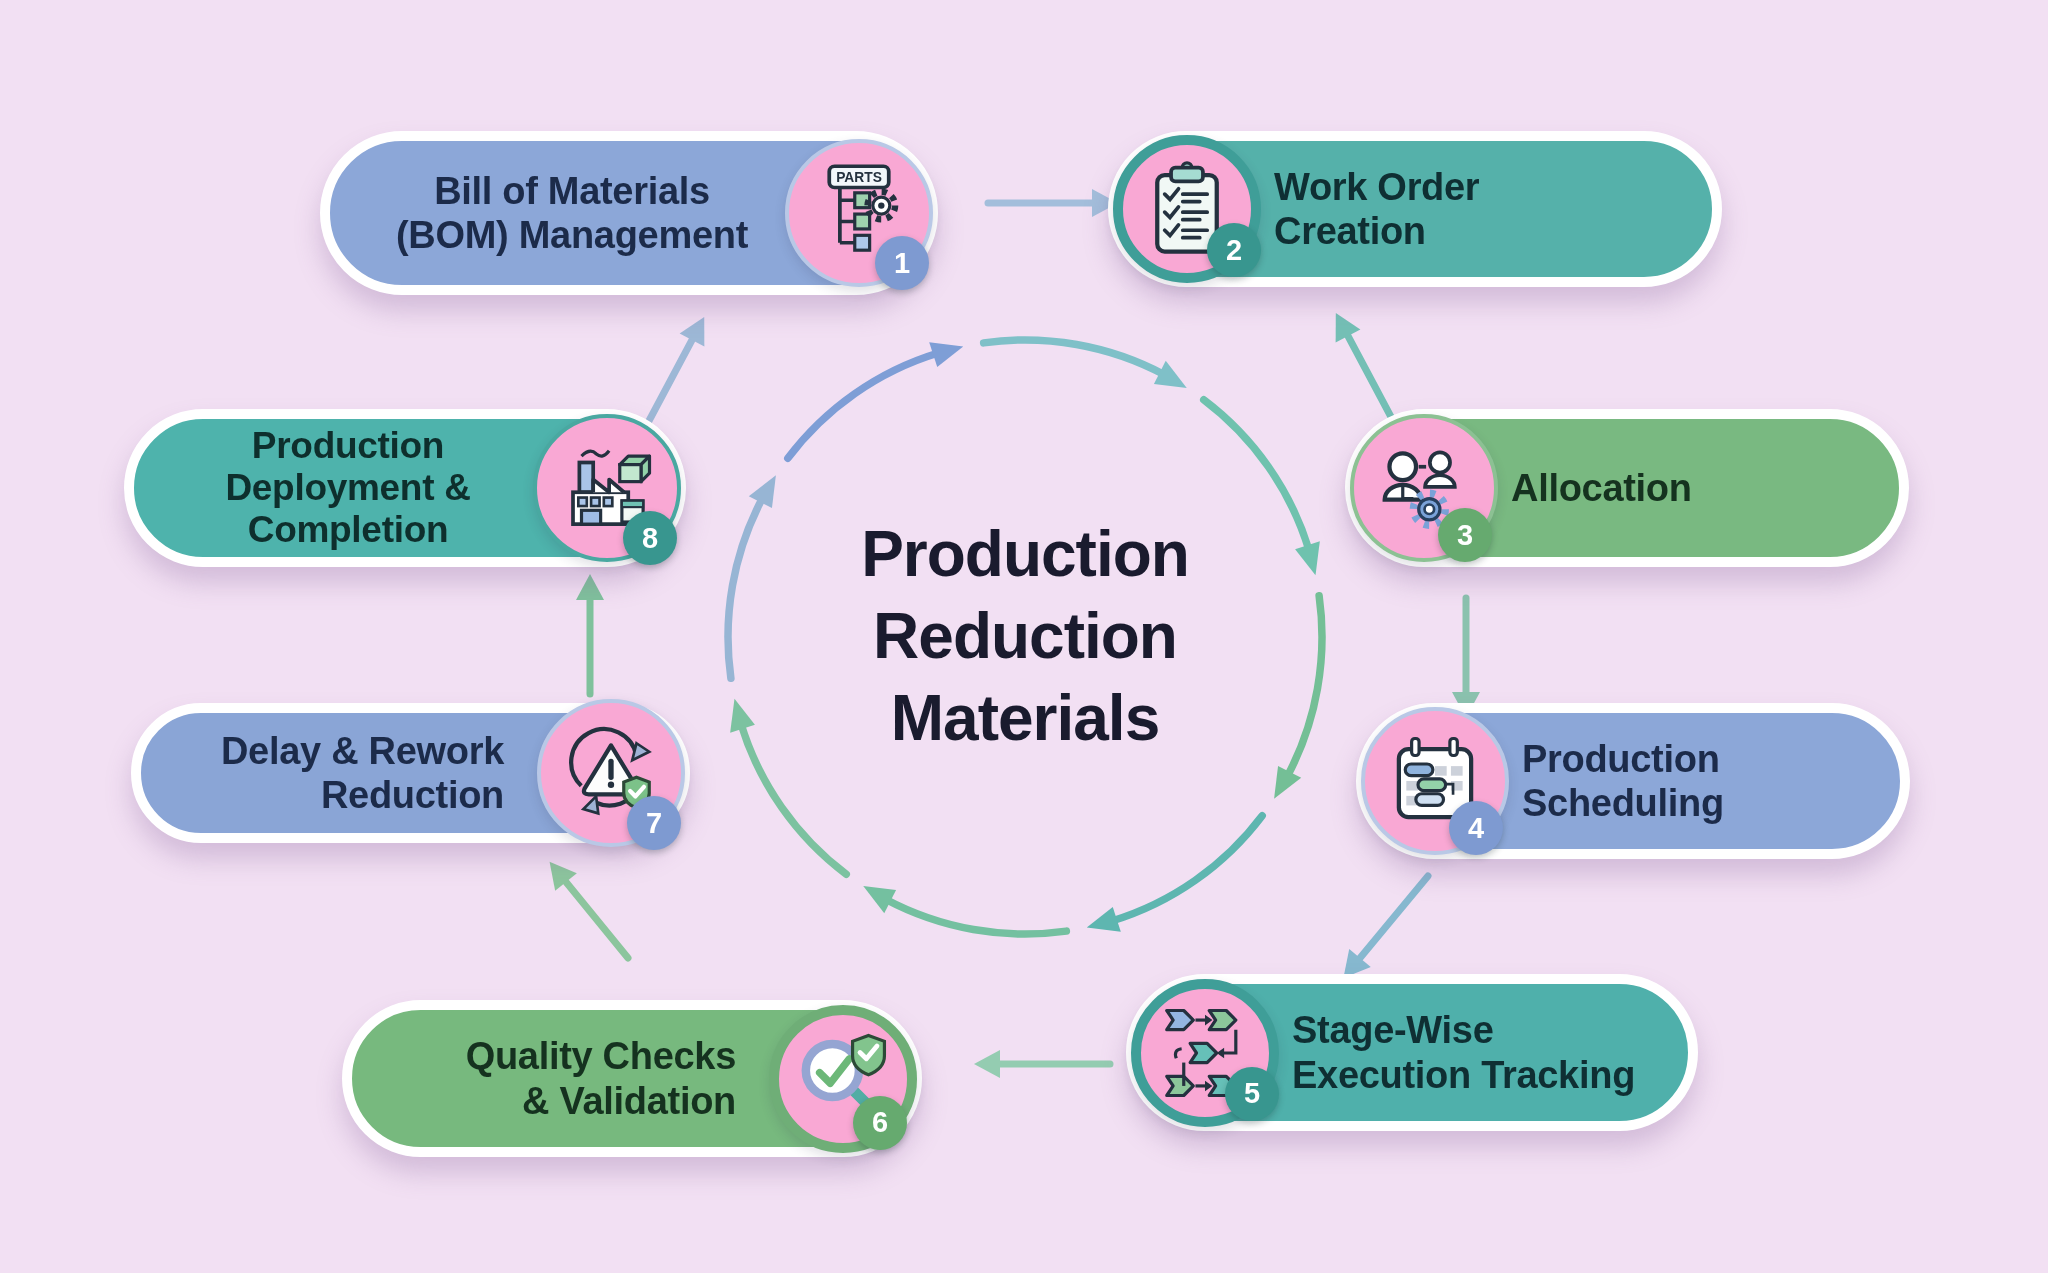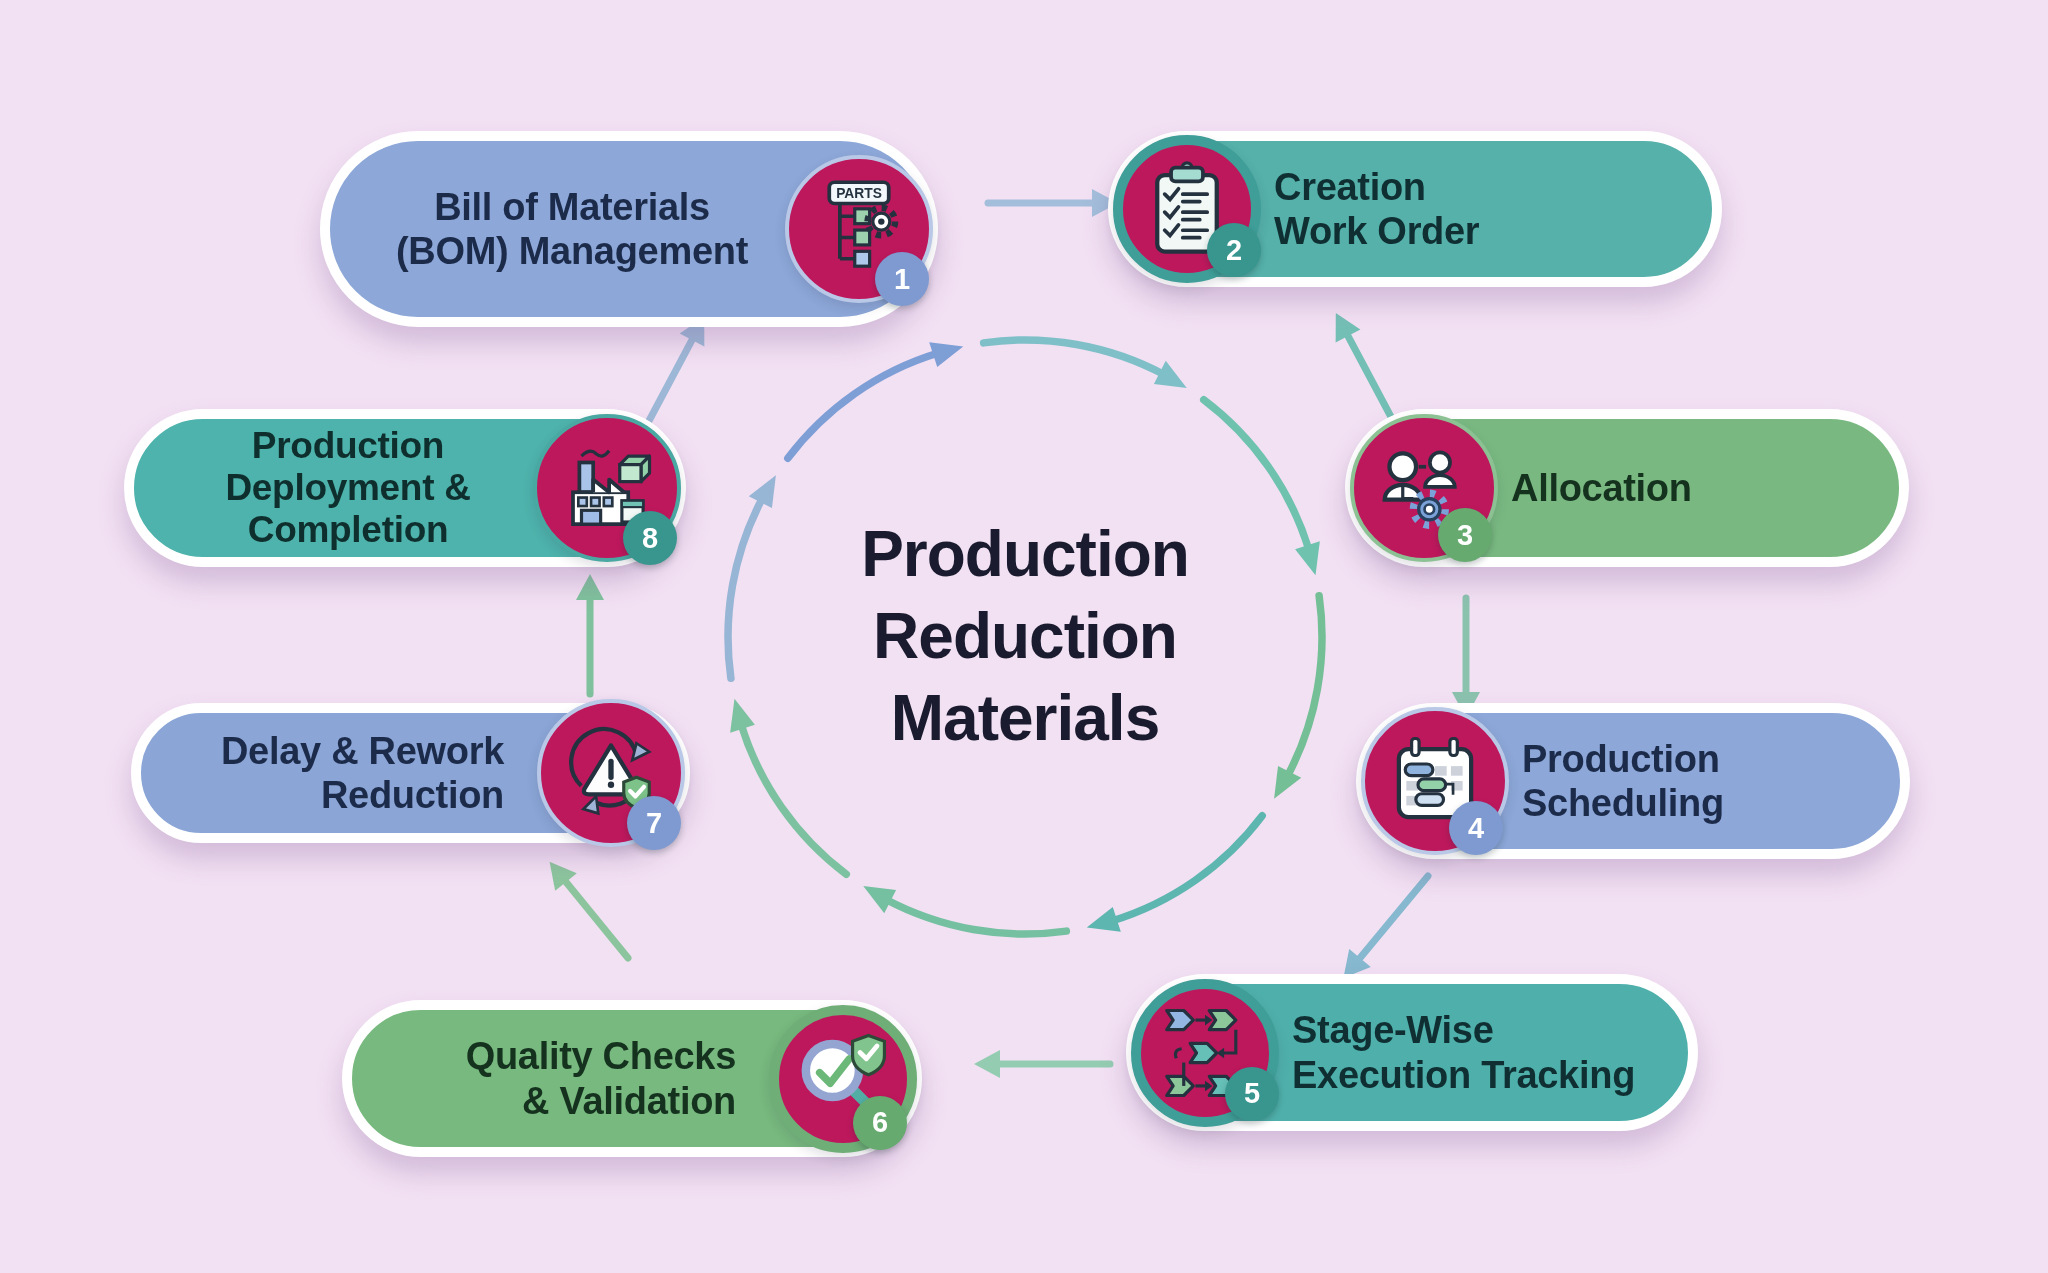--- a/index.html
+++ b/index.html
@@ -10,33 +10,33 @@
          text-align:center;font-size:64px;font-weight:700;color:#1a1b2e;
          line-height:1.28;letter-spacing:-1px;z-index:2;white-space:nowrap;}
   .pill{position:absolute;box-sizing:border-box;border:10px solid #ffffff;border-radius:120px;
         background:var(--pill);box-shadow:0 16px 26px rgba(130,95,150,.28);
         display:flex;align-items:center;z-index:3;}
   .pill-text{flex:1;font-weight:700;font-size:38px;line-height:1.17;letter-spacing:-.3px;
              color:var(--text);z-index:2;}
   .pill-text span{display:block;}
   .icon-right .pill-text{margin-right:150px;padding-left:36px;}
   .icon-left  .pill-text{margin-left:156px;padding-right:14px;text-align:left;}
-  #pill-1{left:320px;top:131px;width:618px;height:196px;}
+  #pill-1{left:320px;top:131px;width:618px;height:164px;}
   #pill-2{left:1108px;top:131px;width:614px;height:156px;}
   #pill-3{left:1345px;top:409px;width:564px;height:158px;}
   #pill-4{left:1356px;top:703px;width:554px;height:156px;}
   #pill-5{left:1126px;top:974px;width:572px;height:157px;}
   #pill-6{left:342px;top:974px;width:580px;height:157px;margin-top:26px;}
   #pill-7{left:131px;top:703px;width:559px;height:140px;}
   #pill-8{left:124px;top:409px;width:562px;height:158px;}
   #pill-1 .pill-text,#pill-8 .pill-text{text-align:center;}
   #pill-6 .pill-text,#pill-7 .pill-text{text-align:right;padding-right:26px;}
   #pill-8 .pill-text{font-size:37px;line-height:1.13;}
   .icon-circle{position:absolute;top:50%;transform:translateY(-50%);width:148px;height:148px;
-               box-sizing:border-box;background:#be185d;border-radius:50%;
+               box-sizing:border-box;background:#f9a8d4;border-radius:50%;
                display:flex;align-items:center;justify-content:center;
                border:4px solid var(--ring);box-shadow:0 5px 12px rgba(40,40,70,.14);}
   .icon-left  .icon-circle{left:-5px;}
   .icon-right .icon-circle{right:-5px;}
   .thick .icon-circle{border-width:10px;}
   .icon{width:102px;height:102px;}
   .badge{position:absolute;width:54px;height:54px;border-radius:50%;background:var(--badge);
          color:#ffffff;font-weight:700;font-size:29px;display:flex;align-items:center;
          justify-content:center;z-index:4;box-shadow:0 3px 6px rgba(20,40,40,.25);}
   .icon-left  .badge{left:84px;bottom:-4px;}
@@ -120,22 +120,22 @@
             <path d="M44,34 H67 M44,41 H60"></path>
           <path d="M27,51 l5,5 l8,-10"></path>
             <path d="M44,51 H67 M44,58 H60"></path>
           <path d="M27,68 l5,5 l8,-10"></path>
             <path d="M44,68 H67 M44,75 H60"></path>
         </g>
       </svg>
       <div class="badge">2</div>
     </div>
     <div class="pill-text">
+      <span>Work Order</span>
       <span>Creation</span>
-      <span>Work Order</span>
     </div>
   </div>
 
   <div class="pill icon-left" id="pill-3" style="--pill: #79b981; --text: #15321f; --badge: #66aa6f; --ring: #8cc193;">
     <div class="icon-circle">
       <svg class="icon" viewBox="0 0 96 96">
         <circle cx="28" cy="28" r="12.5" fill="#ffffff" stroke="#24313f" stroke-width="4"></circle>
         <path d="M11,59 a17,14 0 0 1 34,0 Z" fill="#ffffff" stroke="#24313f" stroke-width="4"></path>
         <path d="M43,28 H50" stroke="#24313f" stroke-width="3.5"></path>
         <circle cx="63" cy="24" r="9.5" fill="#ffffff" stroke="#24313f" stroke-width="3.5"></circle>

